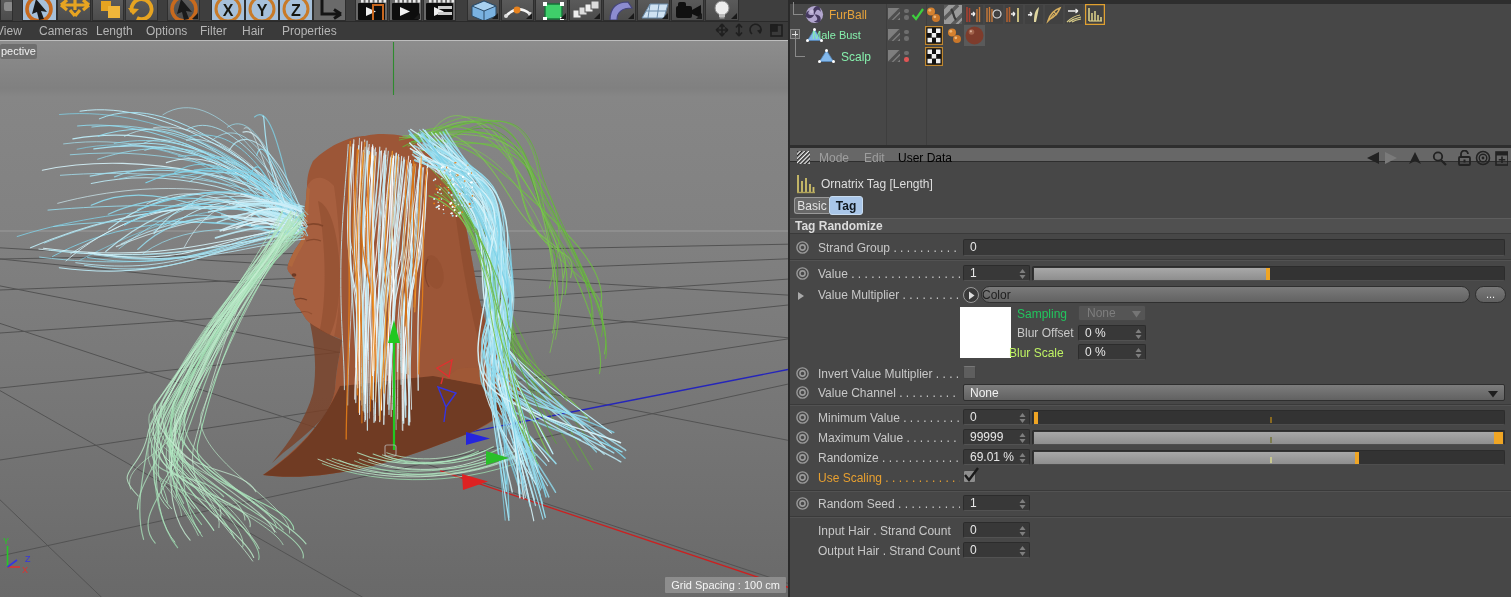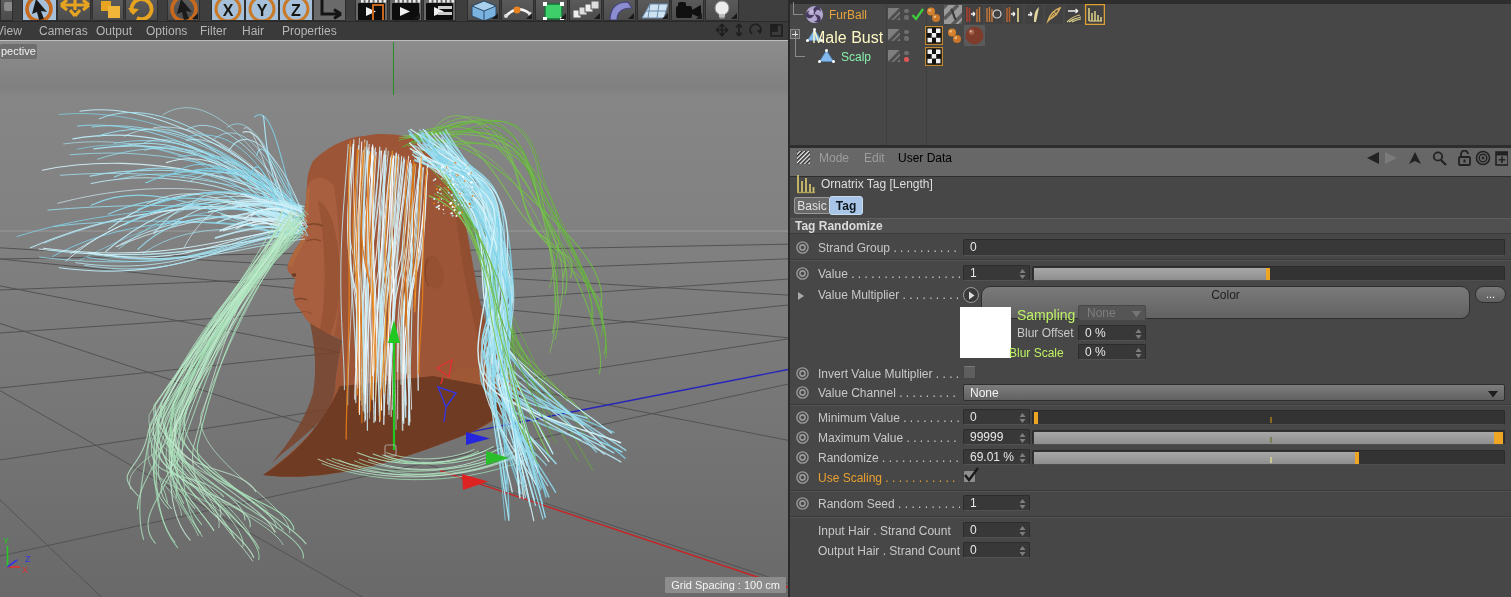--- a/index.html
+++ b/index.html
@@ -169,21 +169,21 @@
       <svg width="32" height="21" viewBox="0 0 32 21" style="display:block">
         <circle cx="16" cy="8" r="7" fill="#ececec" stroke="#888"></circle>
         <rect x="13" y="14" width="6" height="3" fill="#bbb"></rect>
         <rect x="13.5" y="17" width="5" height="1.6" fill="#999"></rect>
       </svg>
       <div class="abs" style="right:1px;bottom:1px;width:0;height:0;border-left:6px solid transparent;border-bottom:6px solid #1a1a1a"></div>
     </div>
 <div class="abs" style="left:0;top:22px;width:788px;height:18px;background:#3a3a3a;color:#b5b5b5;font-size:12px;line-height:18px">
       <span style="position:absolute;left:-4px">View</span>
       <span style="position:absolute;left:39px">Cameras</span>
-      <span style="position:absolute;left:96px">Output</span>
+      <span style="position:absolute;left:96px">Length</span>
       <span style="position:absolute;left:146px">Options</span>
       <span style="position:absolute;left:200px">Filter</span>
       <span style="position:absolute;left:242px">Hair</span>
       <span style="position:absolute;left:282px">Properties</span>
       <svg width="70" height="16" viewBox="0 0 70 16" style="position:absolute;right:4px;top:1px">
         <g stroke="#1f1f1f" stroke-width="1.6" fill="#1f1f1f">
           <path d="M8,1 V13 M2,7 H14 M8,1 l-2.5,3 M8,1 l2.5,3 M8,13 l-2.5,-3 M8,13 l2.5,-3 M2,7 l3,-2.5 M2,7 l3,2.5 M14,7 l-3,-2.5 M14,7 l-3,2.5" fill="none"></path>
           <path d="M25,1 V13 M25,1 l-3,3.5 M25,1 l3,3.5 M25,13 l-3,-3.5 M25,13 l3,-3.5" fill="none"></path>
           <path d="M38,11 a5.5,5.5 0 1 1 8,-1" fill="none"></path>
           <path d="M48,6 l-2,5 -3,-3.5 Z" stroke="none"></path>
@@ -833,21 +833,21 @@
 <div class="abs" style="left:0;top:25px;width:721px;height:21px">
         <div class="abs" style="left:0px;top:4px;width:10px;height:10px;background:#5a5a5a;border:1px solid #8a8a8a"></div>
         <div class="abs" style="left:2px;top:8.5px;width:6px;height:1px;background:#ddd"></div>
         <div class="abs" style="left:4.5px;top:6px;width:1px;height:6px;background:#ddd"></div>
         <svg class="abs" style="left:15px;top:1px" width="19" height="19" viewBox="0 0 19 19">
           <path d="M9.5,3.5 L16.5,14.5 L2.5,14.5 Z" fill="#82b8ec" stroke="#5588bb" stroke-width="0.8"></path>
           <circle cx="9.5" cy="3.5" r="1.5" fill="#fff"></circle>
           <circle cx="16.5" cy="14.5" r="1.5" fill="#fff"></circle>
           <circle cx="2.5" cy="14.5" r="1.5" fill="#fff"></circle>
         </svg>
-        <span class="abs" style="left:22px;top:4px;font-size:16px;color:#fef9c3">Male Bust</span>
+        <span class="abs" style="left:22px;top:4px;font-size:11px;color:#86efac">Male Bust</span>
         <div class="abs" style="left:98px;top:3.5px;width:12px;height:12px;background:#7e7e7e;overflow:hidden">
           <div style="position:absolute;left:-3px;top:4px;width:22px;height:3px;background:#4e4e4e;transform:rotate(-45deg)"></div>
           <div style="position:absolute;left:-3px;top:10px;width:22px;height:3px;background:#4e4e4e;transform:rotate(-45deg)"></div>
         </div>
         <div class="abs" style="left:114px;top:4.5px;width:4.5px;height:4.5px;border-radius:50%;background:#6e6e6e"></div>
         <div class="abs" style="left:114px;top:11px;width:4.5px;height:4.5px;border-radius:50%;background:#6e6e6e"></div>
         <svg class="abs" style="left:135px;top:1px" width="18" height="19" viewBox="0 0 18 19">
           <rect x="0.5" y="0.5" width="17" height="18" fill="#111" stroke="#c08830" stroke-width="1.4"></rect>
           <g fill="#f0f0f0">
             <rect x="2.5" y="2.5" width="4.5" height="4.5"></rect>
@@ -891,21 +891,21 @@
           <rect x="0.5" y="0.5" width="17" height="18" fill="#111" stroke="#c08830" stroke-width="1.4"></rect>
           <g fill="#f0f0f0">
             <rect x="2.5" y="2.5" width="4.5" height="4.5"></rect>
             <rect x="11" y="2.5" width="4.5" height="4.5"></rect>
             <rect x="6.7" y="7" width="4.5" height="4.5"></rect>
             <rect x="2.5" y="11.8" width="4.5" height="4.5"></rect>
             <rect x="11" y="11.8" width="4.5" height="4.5"></rect>
           </g>
         </svg>
       </div>
-<div class="abs" style="left:0;top:148px;width:721px;height:29px;background:#676767;border-bottom:1px solid #2e2e2e">
+<div class="abs" style="left:0;top:148px;width:721px;height:14px;background:#676767;border-bottom:1px solid #2e2e2e">
         <svg class="abs" style="left:7px;top:3px" width="13" height="13" viewBox="0 0 13 13">
           <defs>
             <pattern id="hp" width="3" height="3" patternUnits="userSpaceOnUse" patternTransform="rotate(45)">
               <rect width="3" height="3" fill="#efefef"></rect>
               <rect width="1.6" height="3" fill="#222"></rect>
             </pattern>
           </defs>
           <rect width="13" height="13" fill="url(#hp)"></rect>
         </svg>
         <span class="abs" style="left:29px;top:3px;font-size:12px;color:#9e9e9e">Mode</span>
@@ -961,24 +961,24 @@
       </div>
 <svg class="abs" style="left:7px;top:291px" width="8" height="10" viewBox="0 0 8 10">
         <path d="M1,1 L7,5 L1,9 Z" fill="#aaa"></path>
       </svg>
 <div class="abs" style="left:28px;top:288px;width:142px;height:15px;overflow:hidden;white-space:nowrap;font-size:12px;color:#c8c8c8">Value Multiplier . . . . . . . . . . . . . . . . . . . . . . . . . . . . . . . . . . . . . . . .</div>
 <div class="abs" style="left:173px;top:287px;width:16px;height:16px;border-radius:50%;background:#3a3a3a;border:1px solid #999">
         <svg style="position:absolute;left:4px;top:3px" width="7" height="9" viewBox="0 0 7 9">
           <path d="M1,0.5 L6.5,4.5 L1,8.5 Z" fill="#ddd"></path>
         </svg>
       </div>
-<div class="abs" style="left:191px;top:286px;width:489px;height:33px;border-radius:9px;background:linear-gradient(#7a7a7a,#626262);border:1px solid #2f2f2f;font-size:12px;color:#1e1e1e;text-align:center;line-height:16px">Color</div>
+<div class="abs" style="left:191px;top:286px;width:489px;height:17px;border-radius:9px;background:linear-gradient(#7a7a7a,#626262);border:1px solid #2f2f2f;font-size:12px;color:#1e1e1e;line-height:16px">Color</div>
 <div class="abs" style="left:685px;top:286px;width:31px;height:17px;border-radius:9px;background:linear-gradient(#787878,#606060);border:1px solid #2f2f2f;font-size:11px;color:#f0f0f0;text-align:center;line-height:14px">...</div>
 <div class="abs" style="left:170px;top:307px;width:51px;height:51px;background:#ffffff"></div>
-<span class="abs" style="left:227px;top:307px;font-size:14px;color:#bef264">Sampling</span>
+<span class="abs" style="left:227px;top:307px;font-size:12px;color:#22c55e">Sampling</span>
 <div class="abs" style="left:288px;top:305px;width:68px;height:16px;background:#555;border:1px solid #484848;border-radius:2px;font-size:12px;color:#7e7e7e;line-height:15px;padding-left:8px">None<svg style="position:absolute;right:4px;top:5px" width="9" height="7" viewBox="0 0 9 7">
           <path d="M0,0 H9 L4.5,6.5 Z" fill="#757575"></path>
         </svg></div>
 <span class="abs" style="left:227px;top:326px;font-size:12px;color:#c8c8c8">Blur Offset</span>
 <div class="abs" style="left:288px;top:325px;width:68px;height:16px;background:#383838;border:1px solid #2c2c2c;border-bottom-color:#525252;border-radius:2px;font-size:12px;color:#e8e8e8;line-height:14px;padding-left:6px">0 %<svg style="position:absolute;right:3px;top:3px" width="7" height="10" viewBox="0 0 7 10">
           <path d="M3.5,0 L6.5,4 H0.5 Z" fill="#7e7e7e"></path>
           <path d="M3.5,10 L6.5,6 H0.5 Z" fill="#7e7e7e"></path>
         </svg></div>
 <span class="abs" style="left:219px;top:346px;font-size:12px;color:#bef264">Blur Scale</span>
 <div class="abs" style="left:288px;top:344px;width:68px;height:16px;background:#383838;border:1px solid #2c2c2c;border-bottom-color:#525252;border-radius:2px;font-size:12px;color:#e8e8e8;line-height:14px;padding-left:6px">0 %<svg style="position:absolute;right:3px;top:3px" width="7" height="10" viewBox="0 0 7 10">

